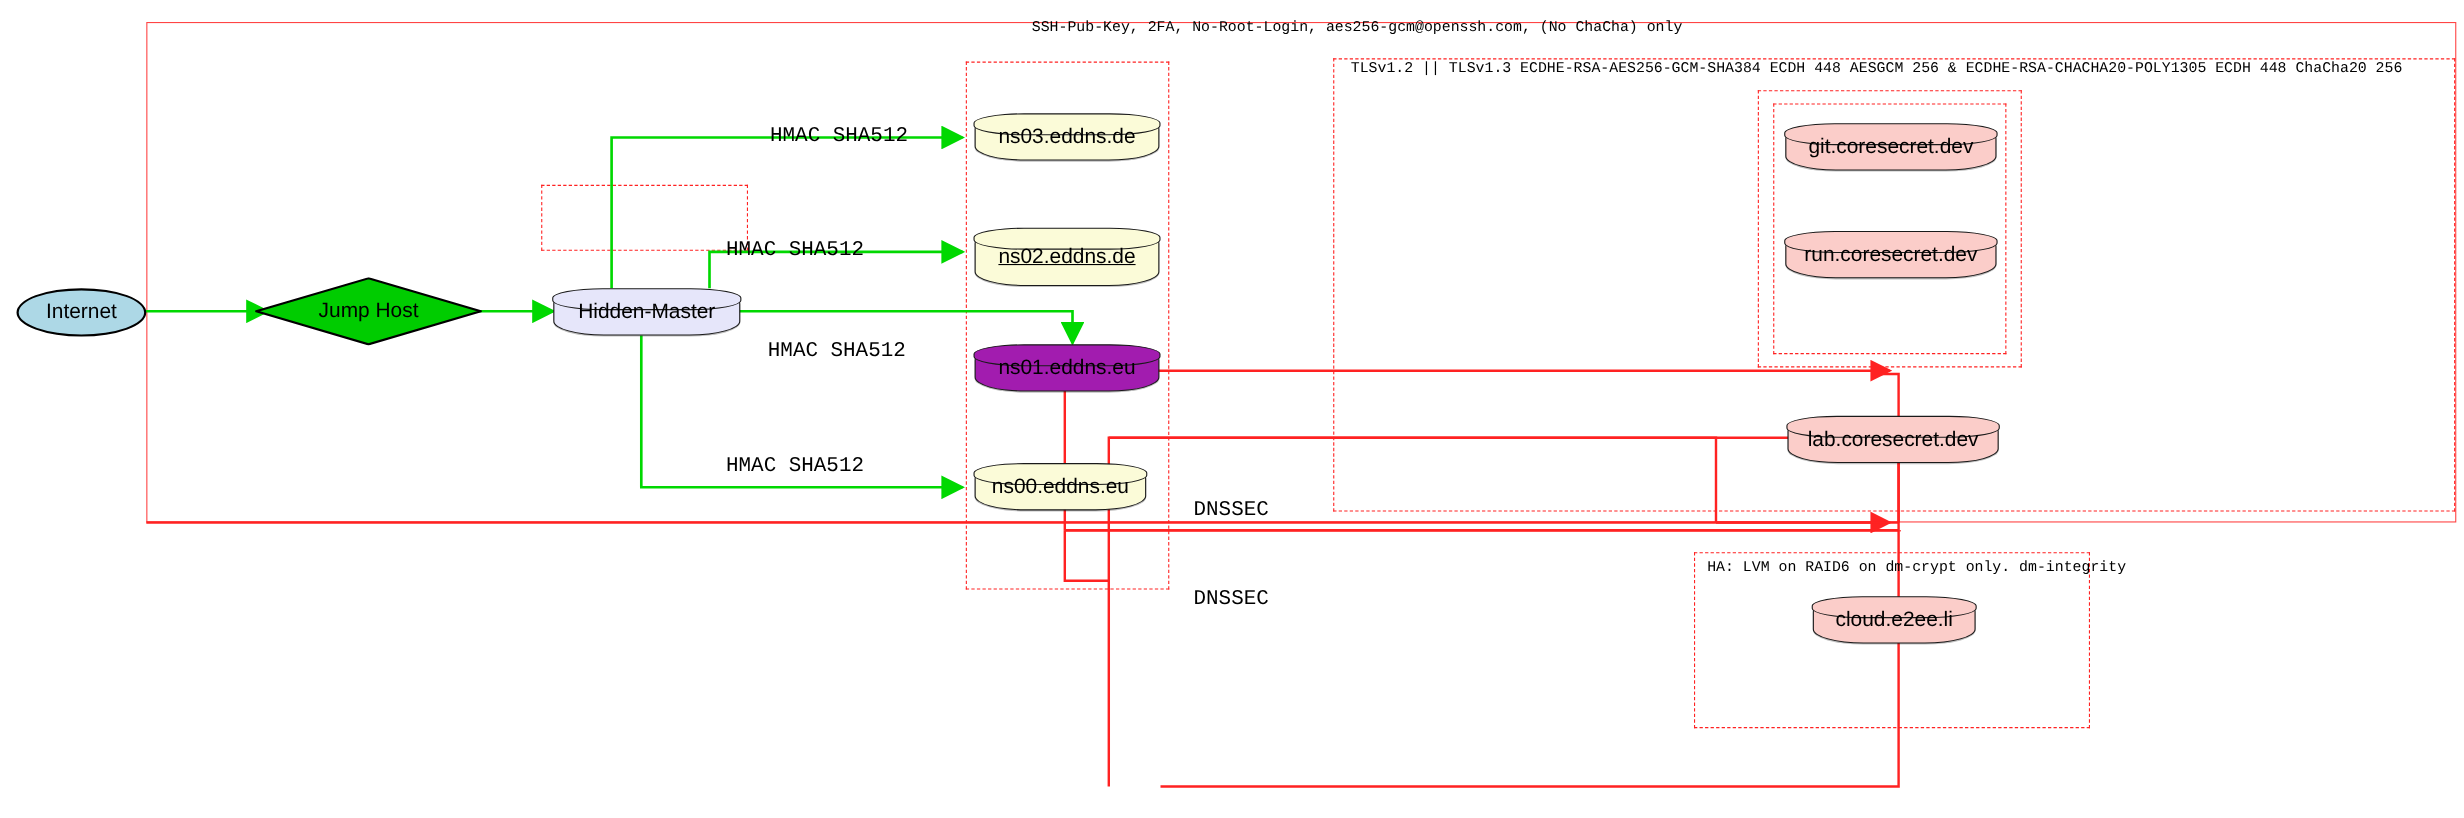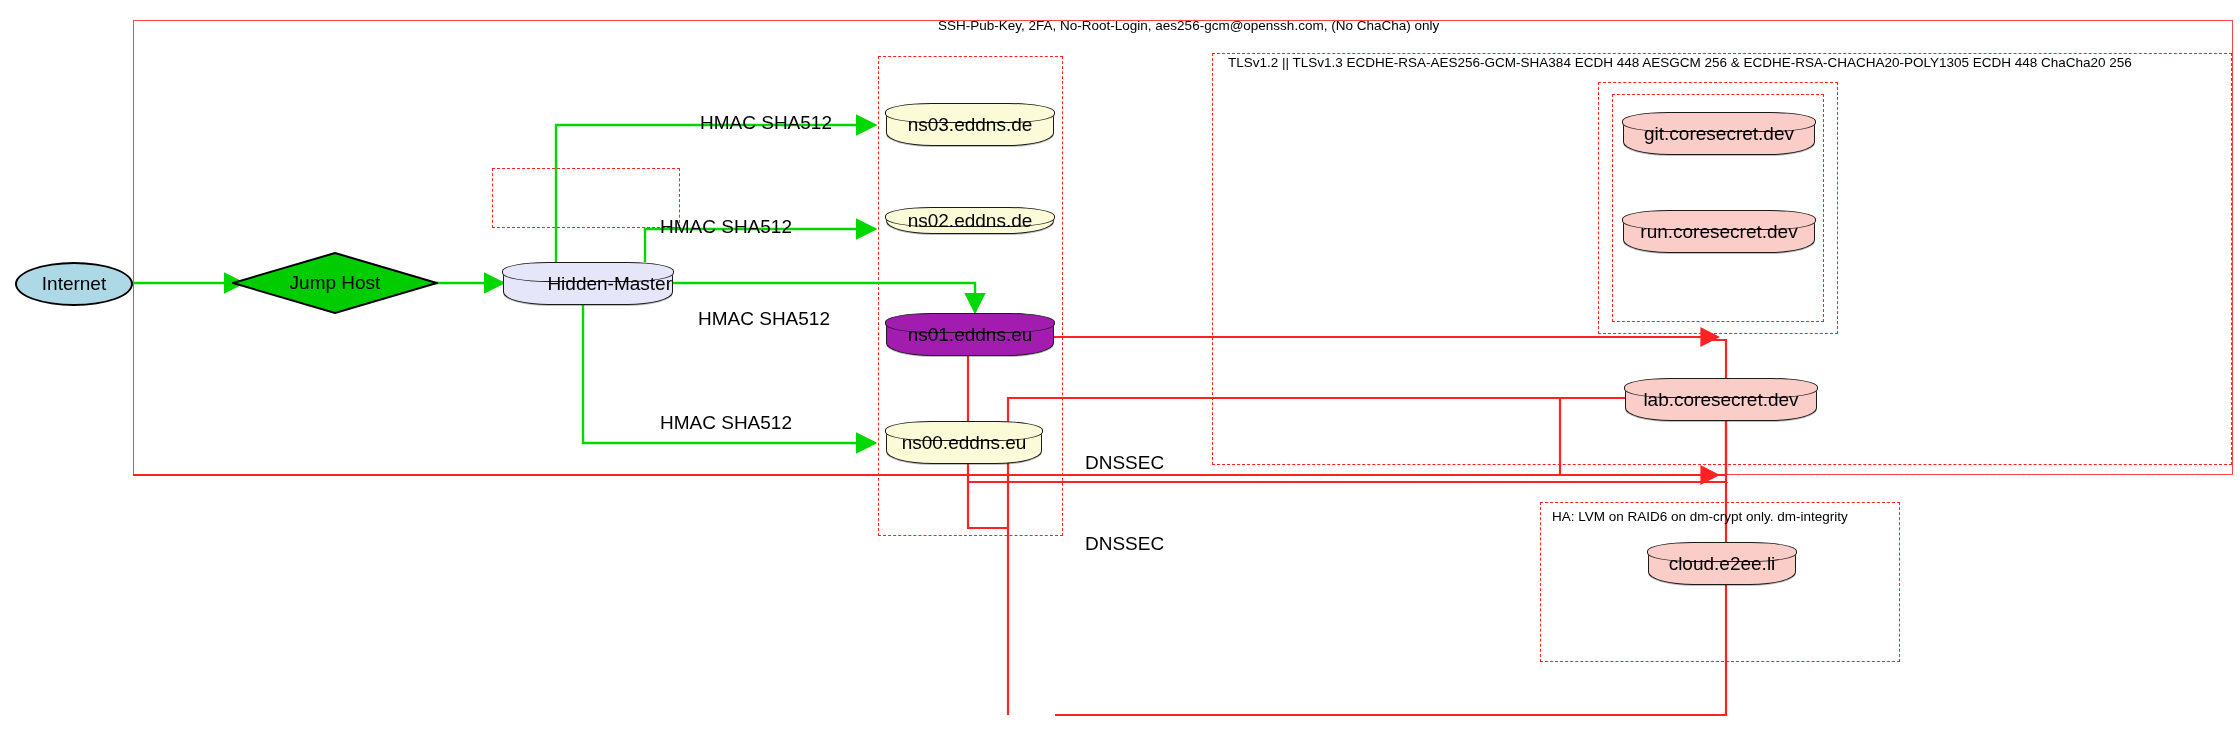--- a/index.html
+++ b/index.html
@@ -36,34 +36,34 @@
     display:flex;align-items:center;justify-content:center;
     font-size:19px;color:#000;
     box-shadow:0 1px 0 rgba(0,0,0,.25);
   }
   .cyl::before{
     content:"";position:absolute;left:-1.6px;right:-1.6px;top:-1.6px;height:18px;
     border:1.6px solid #1a1a1a;border-radius:46px/9px;
     background:inherit;
   }
   .cyl > span{position:relative;z-index:2;}
-  .cyl-lav{background:#e6e6fa;justify-content:flex-end;}
+  .cyl-lav{background:#e6e6fa;}
   .cyl-yel{background:#fbfbd8;}
   .cyl-pnk{background:#fbcdc9;}
 
   
   .cluster{
     position:absolute;box-sizing:border-box;
     border:1.8px dashed #ff2222;
     background:transparent;
   }
   .cluster-solid{border:1.6px solid #ff4444;}
 
   
-  .lbl{position:absolute;font-family:Liberation Sans, sans-serif;color:#000;white-space:nowrap;}
+  .lbl{position:absolute;font-family:Liberation Mono, monospace;color:#000;white-space:nowrap;}
   .lbl-top{font-size:13.5px;}
   .lbl-edge{font-size:19px;}
   .lbl-small{font-size:13.5px;}
 </style>
 </head>
 <body>
 
 <div id="stage">
 
   <div class="cluster cluster-solid" style="left:133px; top:20px; width:2100px; height:455px;"></div>
@@ -136,21 +136,21 @@
   </div>
 
   <div class="node cyl cyl-lav" style="left:503px; top:263px; width:170px; height:42px; background:#e6e6fa;">
     <span>Hidden-Master</span>
   </div>
 
   <div class="node cyl cyl-yel" style="left:886px; top:104px; width:168px; height:42px; background:#fbfbd8;">
     <span>ns03.eddns.de</span>
   </div>
 
-  <div class="node cyl cyl-yel" style="left:886px; top:208px; width:168px; height:26px; background:#fbfbd8;">
+  <div class="node cyl cyl-yel" style="left:886px; top:208px; width:168px; height:52px; background:#fbfbd8;text-decoration:underline;">
     <span>ns02.eddns.de</span>
   </div>
 
   <div class="node cyl cyl-yel" style="left:886px; top:314px; width:168px; height:42px; background:#a21caf;">
     <span>ns01.eddns.eu</span>
   </div>
 
   <div class="node cyl cyl-yel" style="left:886px; top:422px; width:156px; height:42px; background:#fbfbd8;">
     <span>ns00.eddns.eu</span>
   </div>

